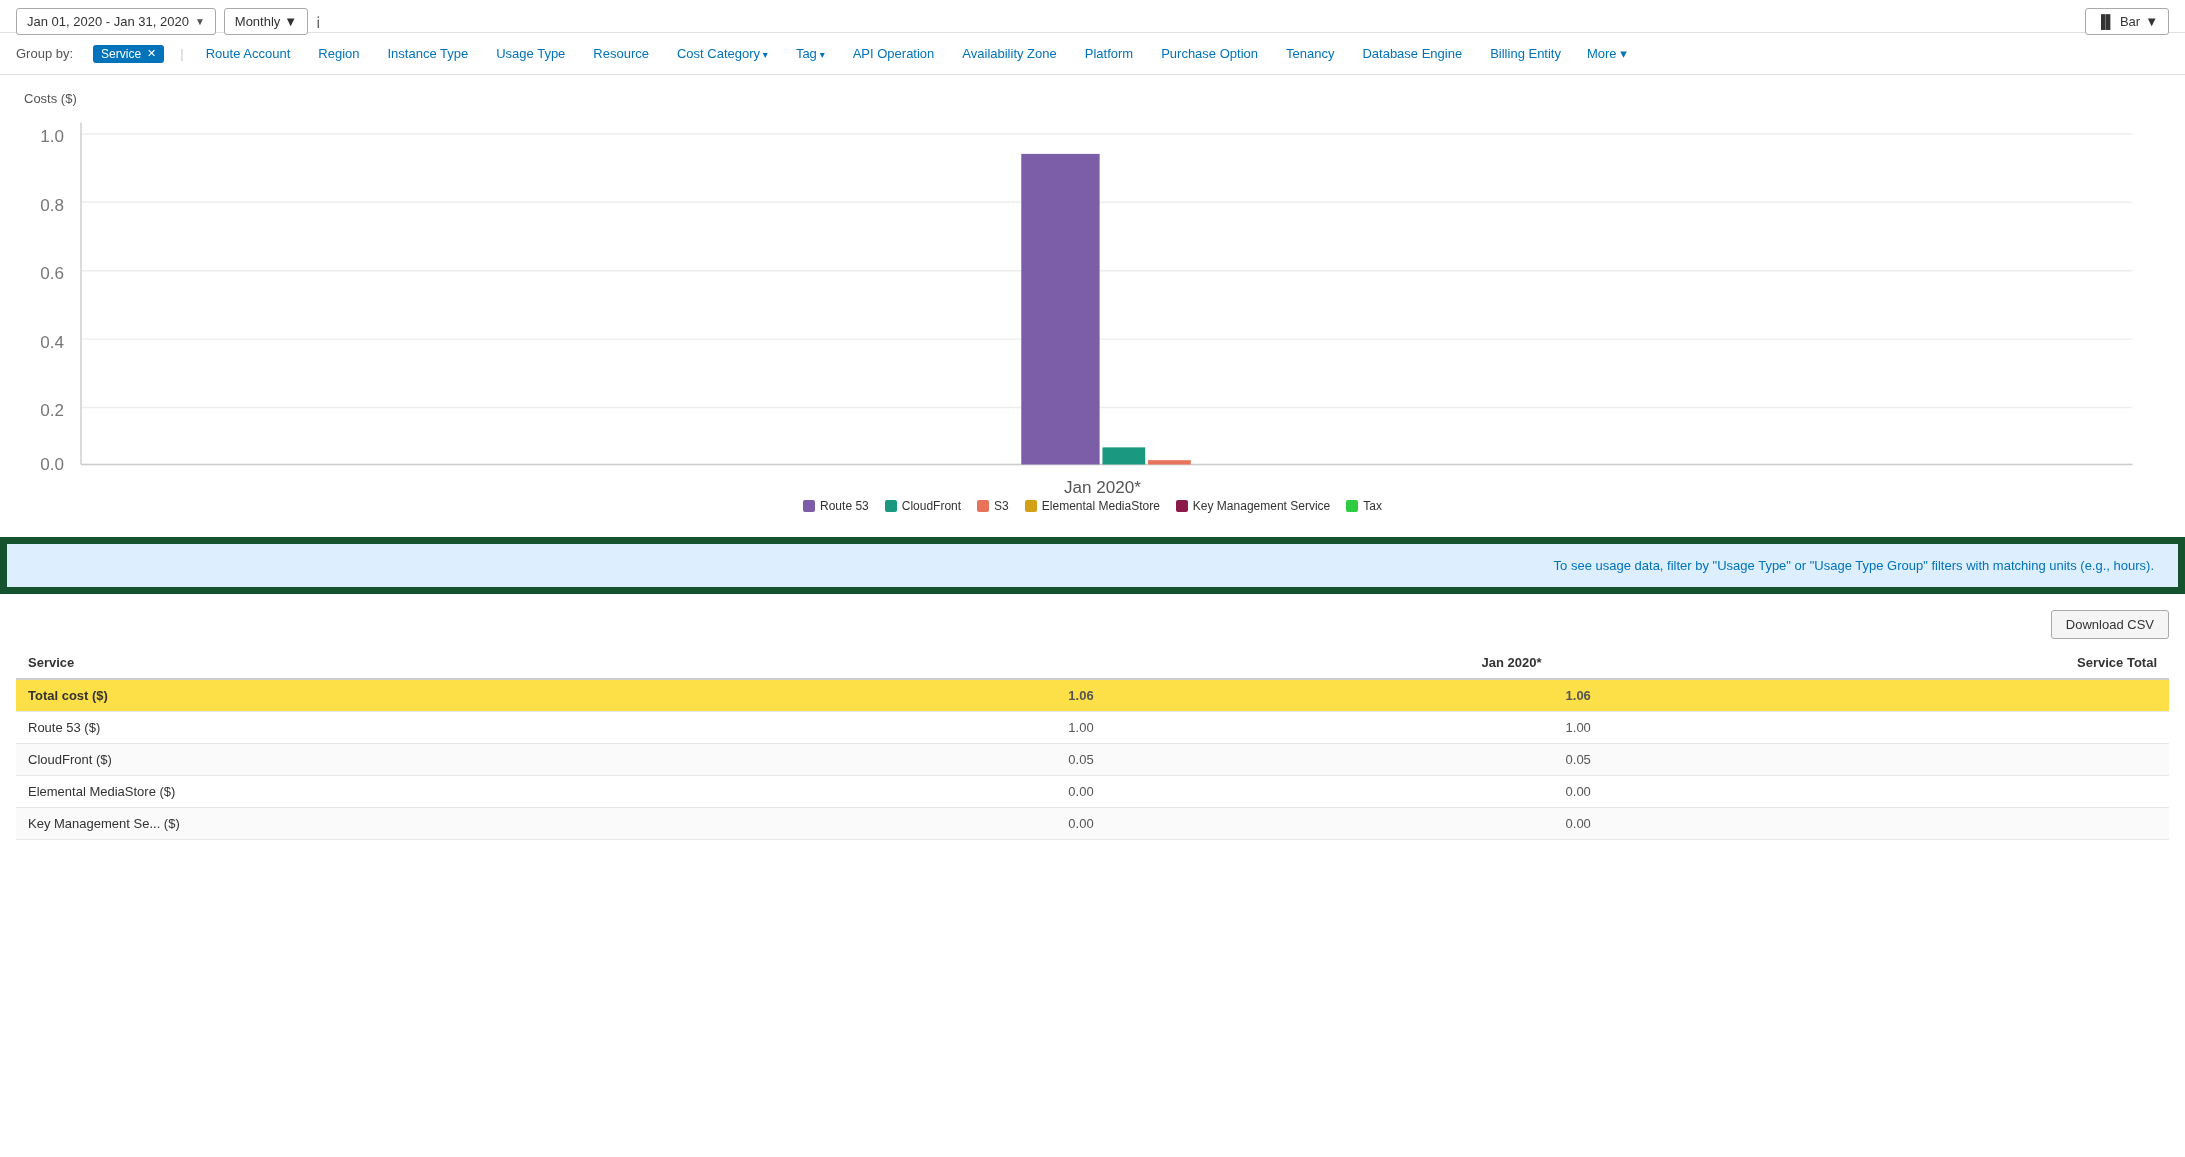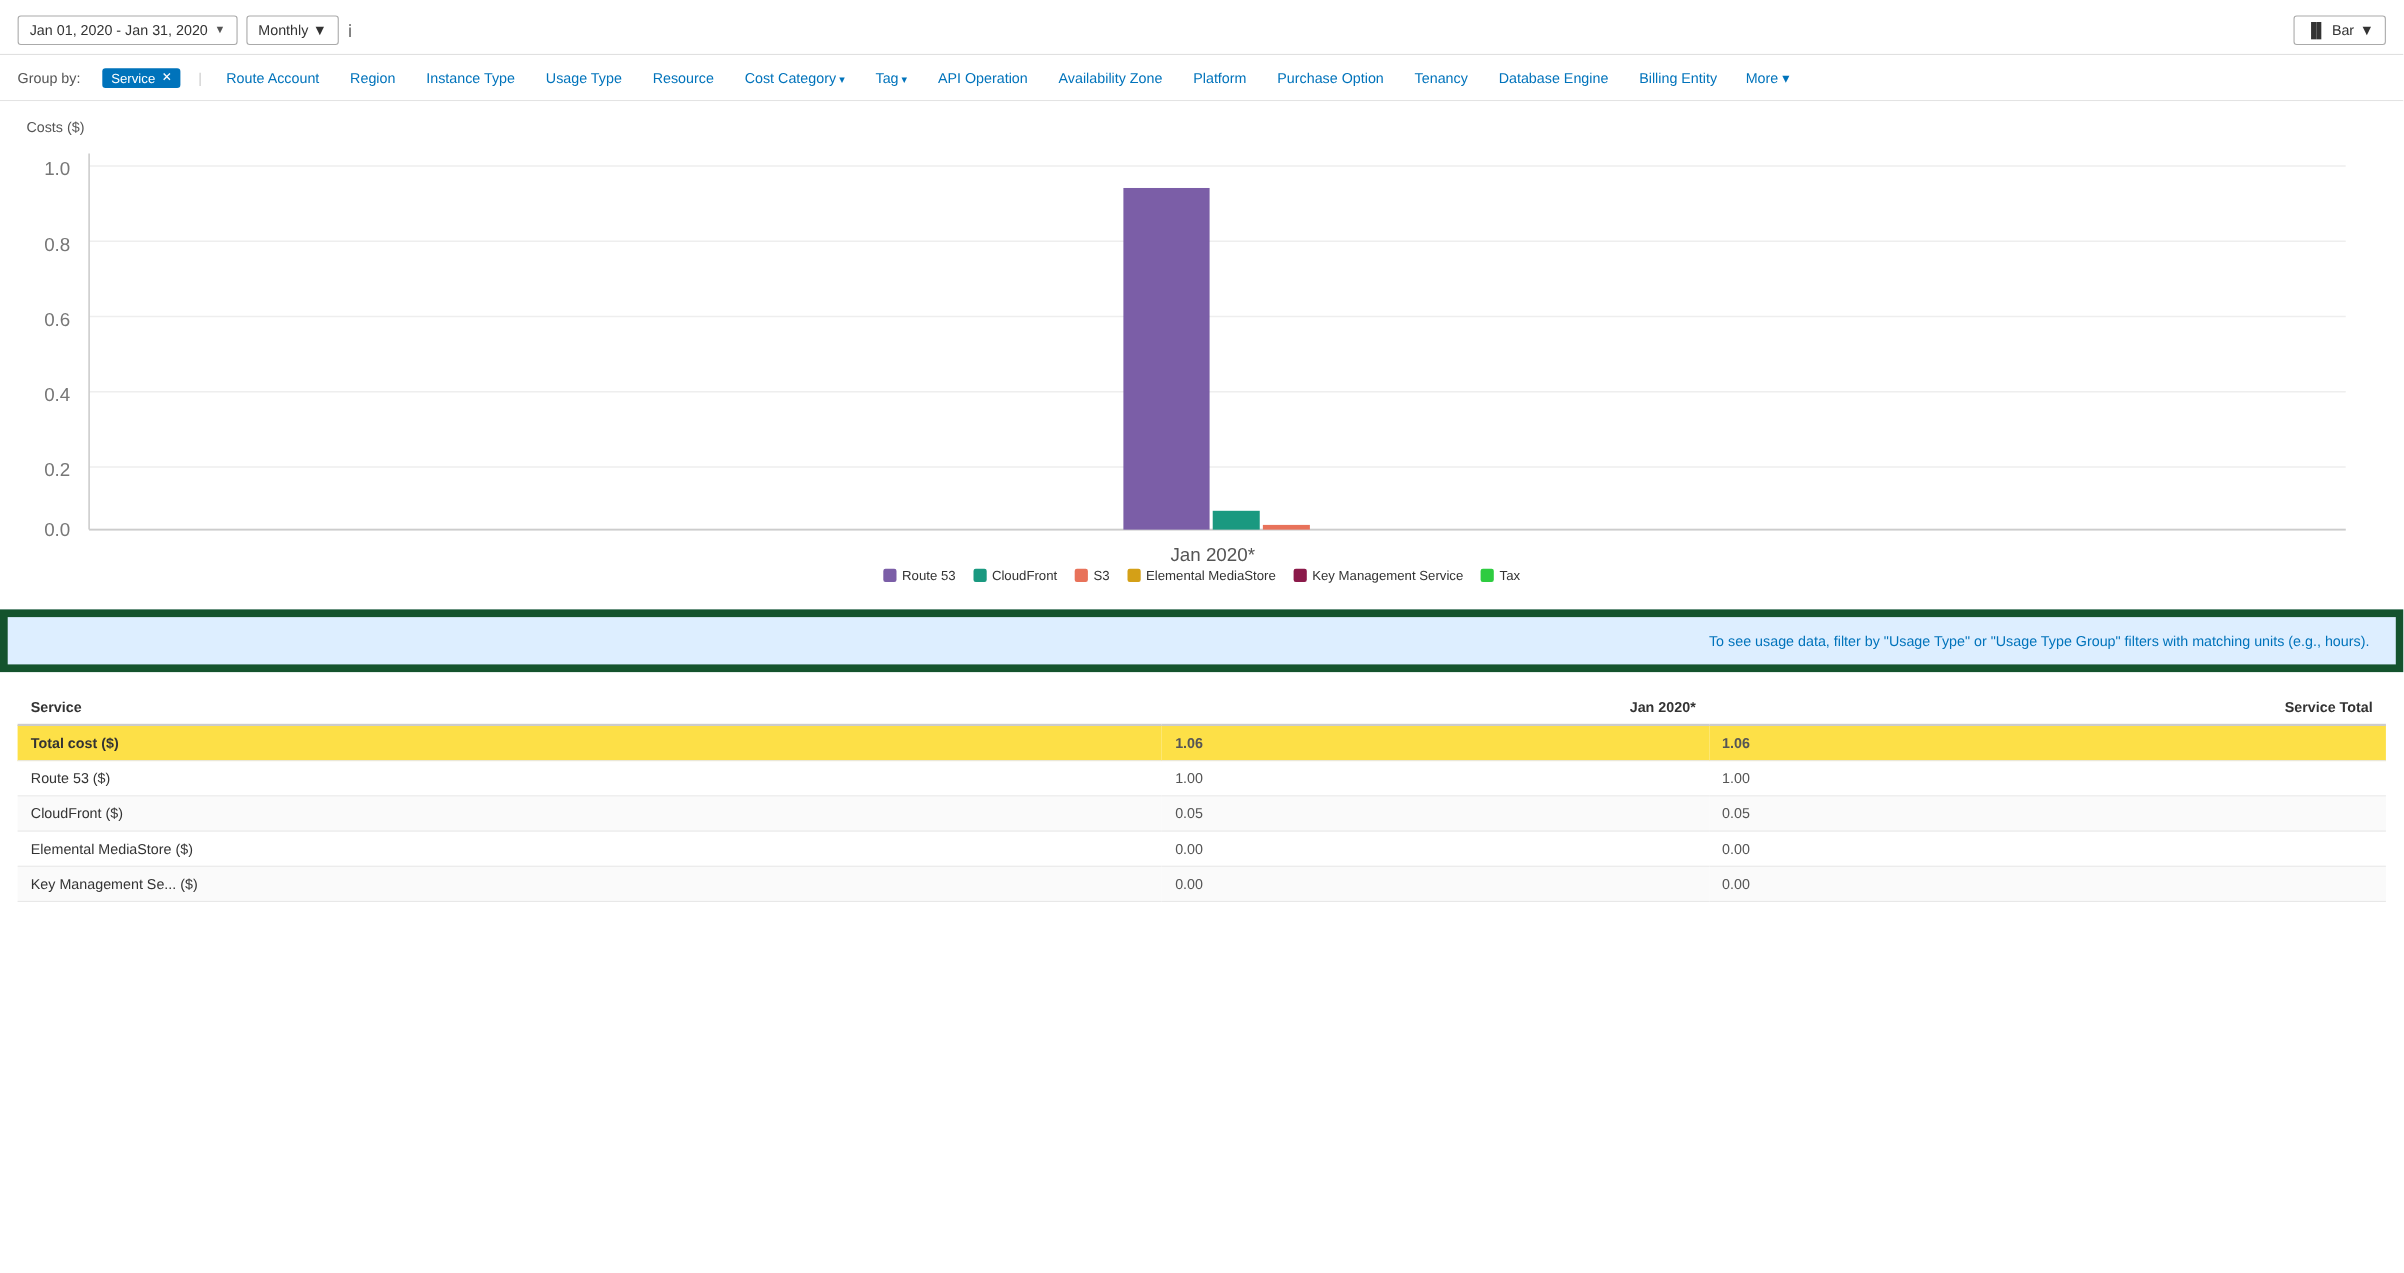--- a/index.html
+++ b/index.html
@@ -1,22 +1,22 @@
 <!DOCTYPE html>
 <html><head>
   <meta charset="utf-8">
   <style>
     * { box-sizing: border-box; margin: 0; padding: 0; }
     body { font-family: -apple-system, BlinkMacSystemFont, 'Segoe UI', Arial, sans-serif; font-size: 13px; background: #fff; color: #333; }
 
     
     .top-bar {
-      display: flex; align-items: flex-end; justify-content: space-between;
+      display: flex; align-items: flex-start; justify-content: space-between;
       padding: 8px 16px; border-bottom: 1px solid #e0e0e0; background: #fff;
-      height: 50px;
+      height: 33px;
     }
     .top-bar-left { display: flex; align-items: center; gap: 8px; }
     .date-selector {
       display: flex; align-items: center; gap: 6px;
       border: 1px solid #aaa; border-radius: 3px; padding: 5px 10px;
       cursor: pointer; font-size: 13px; background: #fff;
     }
     .date-selector .chevron { color: #555; font-size: 10px; }
     .monthly-selector {
       display: flex; align-items: center; gap: 4px;
@@ -204,20 +204,23 @@
       <span>Tax</span>
     </div>
   </div>
 </div>
 
 <div class="info-banner">
   <span>To see usage data, filter by "Usage Type" or "Usage Type Group" filters with matching units (e.g., hours).</span>
 </div>
 
 <div class="table-section">
+  <div class="table-actions">
+    <button class="download-btn">Download CSV</button>
+  </div>
 
   <table class="data-table">
     <thead>
       <tr>
         <th>Service</th>
         <th class="right">Jan 2020*</th>
         <th class="right">Service Total</th>
       </tr>
     </thead>
     <tbody id="table-body">

